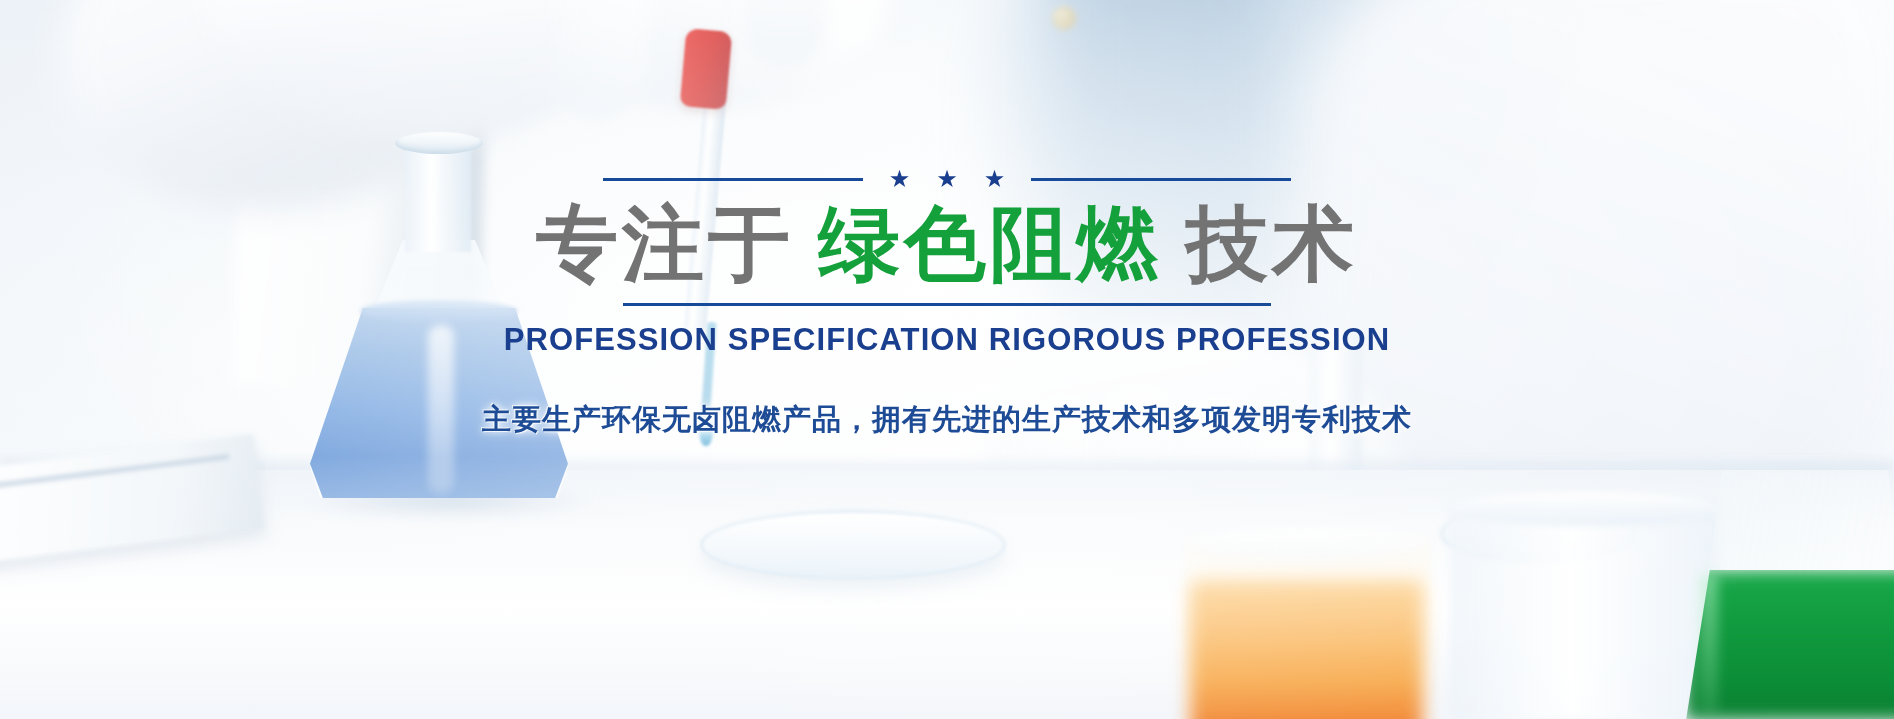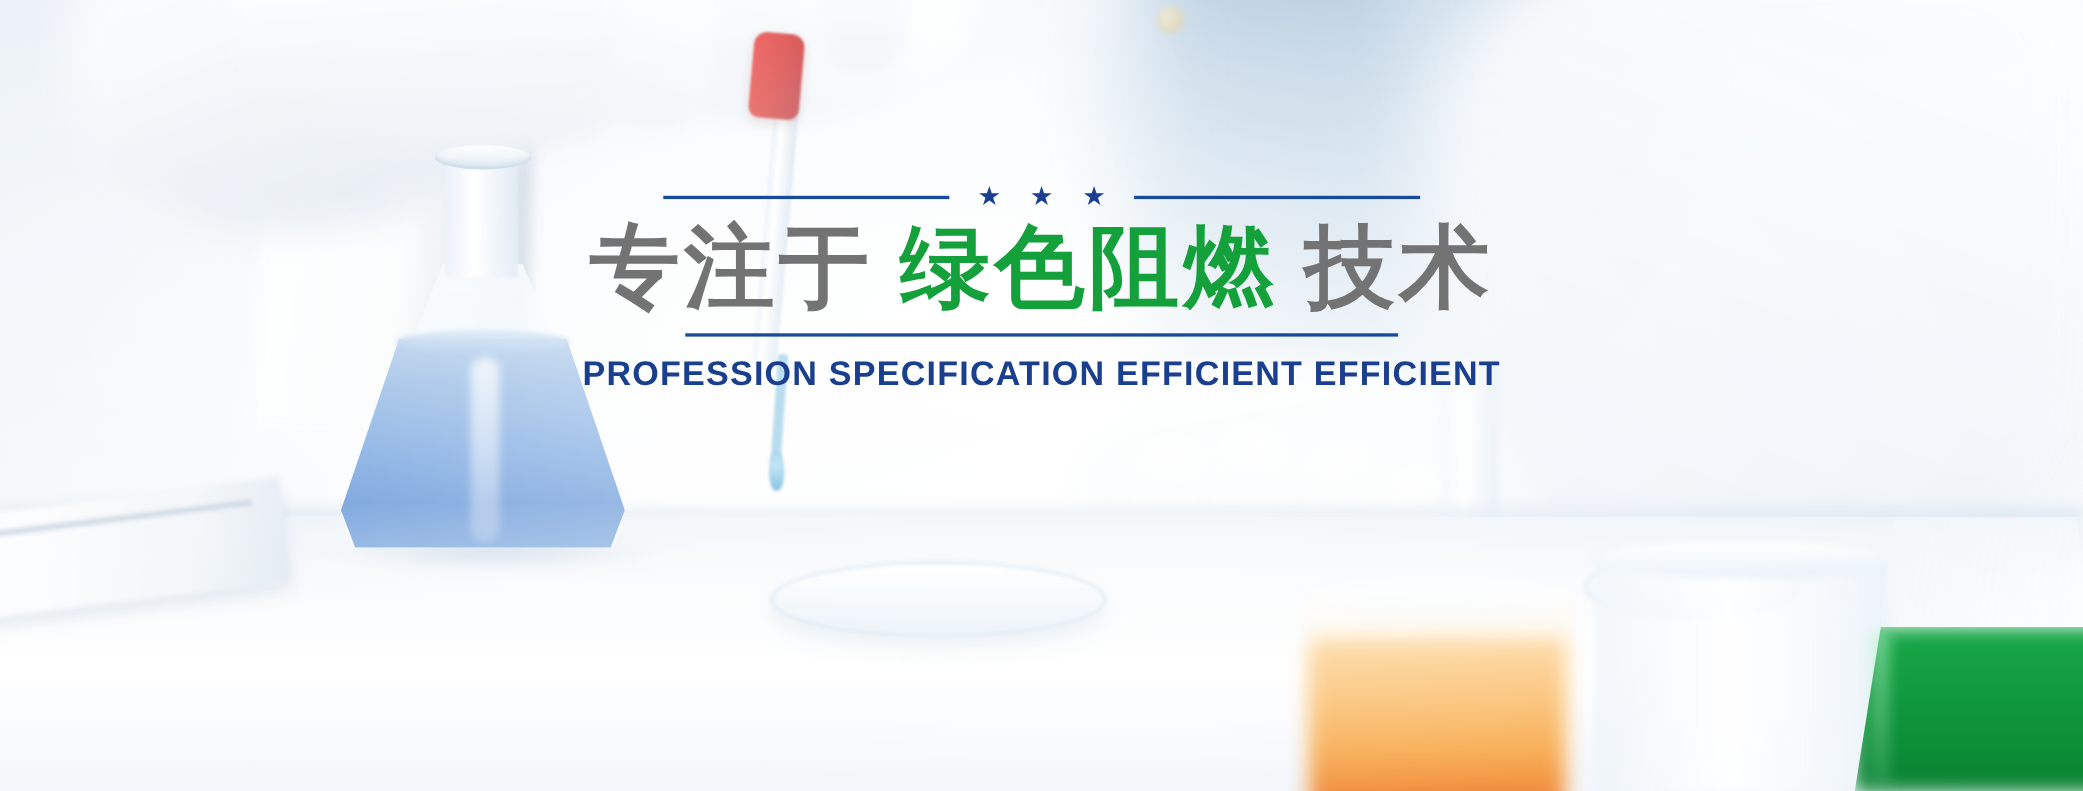--- a/index.html
+++ b/index.html
@@ -544,17 +544,18 @@
       </div>
       <div class="rule"></div>
     </div>
 
     <div class="headline">
       <span class="blue">专注于</span><span class="gap"></span><span class="green">绿色阻燃</span><span class="gap"></span><span class="blue">技术</span>
     </div>
 
     <div class="rule-bottom"></div>
 
-    <div class="subtitle-en">PROFESSION SPECIFICATION EFFICIENT EFFICIENT</div>
-
+    <div class="subtitle-en">PROFESSION SPECIFICATION RIGOROUS PROFESSION</div>
+
+    <div class="tagline-cn">主要生产环保无卤阻燃产品，拥有先进的生产技术和多项发明专利技术</div>
 
   </div>
 </div>
 
 </body></html>

